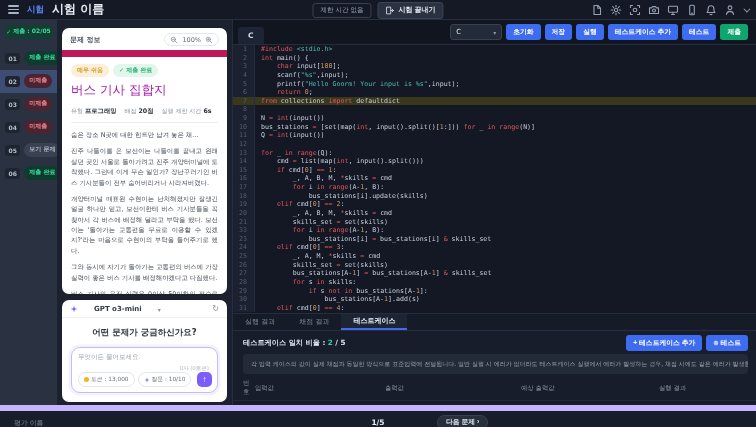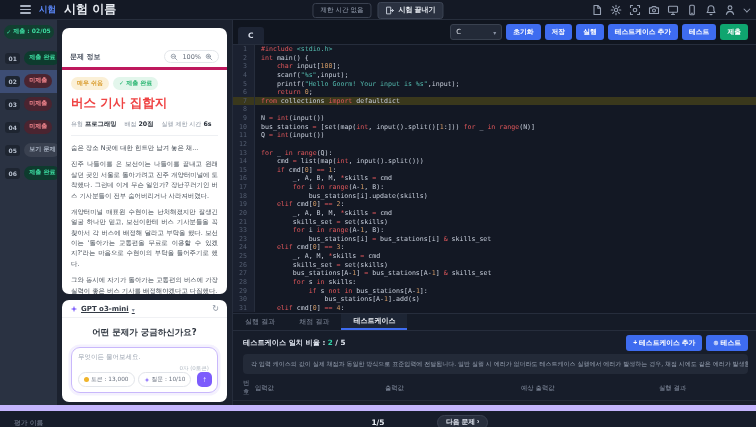--- a/index.html
+++ b/index.html
@@ -3,21 +3,21 @@
 <meta charset="utf-8">
 <style>
   * { margin:0; padding:0; box-sizing:border-box; }
   html,body { width:756px; height:427px; background:#10141d; }
   body { font-family:"DejaVu Sans","Liberation Sans",sans-serif; overflow:hidden; }
   .app { position:relative; width:756px; height:427px; background:#1b212e; overflow:hidden; }
 
   
   .topbar { position:absolute; top:0; left:0; right:0; height:20px; background:#141925;
             border-bottom:1px solid #272e3c; display:flex; align-items:center; z-index:30; }
-  .tb-left { display:flex; align-items:center; gap:8px; padding-left:8px;margin-left:12px; }
+  .tb-left { display:flex; align-items:center; gap:8px; padding-left:8px; }
   .hamburger { width:11px; display:flex; flex-direction:column; gap:2px; cursor:pointer; }
   .hamburger i { display:block; height:1.5px; background:#aab3c2; border-radius:1px; }
   .logo { color:#5d8bff; font-size:8.5px; font-weight:bold; }
   .exam-name { color:#e8ecf2; font-size:12px; font-weight:bold; }
   .tb-center { position:absolute; left:50%; transform:translateX(-50%); top:0; height:20px;
                display:flex; align-items:center; gap:6px; }
   .time-pill { border:1px solid #3a4150; color:#98a2b3; font-size:6.5px; padding:2px 7px; border-radius:3px; }
   .finish-btn { display:flex; align-items:center; gap:4px; background:#2a3140; border:1px solid #3c4454;
                 color:#e8ecf2; font-size:7px; font-weight:bold; padding:2.5px 7px; border-radius:3px; cursor:pointer; }
   .tb-right { position:absolute; right:8px; top:0; height:20px; display:flex; align-items:center; gap:7px; }
@@ -40,43 +40,43 @@
            padding:2px 3.5px; }
   .p-badge { font-size:6px; font-weight:bold; border-radius:7px; padding:2px 5px 2.5px 5px; white-space:nowrap; }
   .p-badge.done { background:#0e3b2e; color:#3ddba0; }
   .p-badge.todo { background:#4a2430; color:#f2858d; }
   .p-badge.view { background:#3a4150; color:#aab4c4; }
 
   
   .middle { width:175px; flex:none; position:relative; background:#1b212e; }
   .panel { position:absolute; left:5px; width:165px; background:#fff; border-radius:7px; overflow:hidden; }
   .problem-panel { top:8px; height:266px; }
-  .pp-head { display:flex; align-items:center; justify-content:space-between; padding:22px 8px 4px 8px;
-             border-bottom:3px solid #be185d;text-align:center; }
+  .pp-head { display:flex; align-items:center; justify-content:space-between; padding:5px 8px 4px 8px;
+             border-bottom:7px solid #be185d;text-align:center; }
   .pp-title { font-size:7px; color:#4a5260; font-weight:bold; }
   .zoom-ctl { display:flex; align-items:center; gap:4px; border:1px solid #e4e7eb; border-radius:9px; padding:1.5px 5px; }
   .zoom-ctl svg { width:8px; height:8px; cursor:pointer; }
   .zoom-level { font-size:6.5px; color:#666e7b; }
   .pp-body { padding:7px 9px; }
   .tag-row { display:flex; gap:4px; margin-bottom:5px; }
   .tag { font-size:6px; font-weight:bold; border-radius:7px; padding:2px 6px; display:flex; align-items:center; gap:2px; }
   .tag.easy { background:#fbf0d7; color:#d99a2b; }
   .tag.done { background:#e3f6ec; color:#2bb673; }
-  .prob-title { font-size:12.5px; font-weight:bold; color:#ef4444; margin:3px 0 8px 0; }
+  .prob-title { font-size:12.5px; font-weight:normal; color:#a21caf; margin:3px 0 8px 0; }
   .meta-row { display:flex; gap:8px; border-bottom:1px solid #eef0f3; padding-bottom:6px; margin-bottom:7px; }
   .meta-item { font-size:6px; color:#8a93a0; display:flex; gap:2px; align-items:baseline; white-space:nowrap; }
   .meta-item b { color:#2a313b; font-size:6.3px; }
   .pp-text { height:175px; overflow:hidden; }
   .pp-text p { font-size:6.4px; color:#3e4650; line-height:1.62; margin-bottom:6px; text-align:justify; }
 
   
   .gpt-panel { top:280px; height:102px; }
   .gpt-head { display:flex; align-items:center; justify-content:space-between; padding:5px 8px 4px 8px;
               border-bottom:1px solid #f0f1f4; }
-  .gpt-model { display:flex; align-items:center; gap:3px; font-size:7px; font-weight:bold; color:#333a45; cursor:pointer;text-decoration:underline; }
+  .gpt-model { display:flex; align-items:center; gap:16px; font-size:7px; font-weight:bold; color:#333a45; cursor:pointer; }
   .gpt-model svg { width:8px; height:8px; }
   .model-chev { font-size:6px; color:#8a93a0; }
   .refresh-ic { font-size:8px; color:#8a93a0; cursor:pointer; line-height:1; }
   .gpt-prompt { text-align:center; font-size:8.5px; font-weight:bold; color:#2a313b; margin-top:9px; }
   .gpt-input { position:absolute; left:9px; right:9px; bottom:9px; height:46px; border:1.4px solid #c9b8fb;
                border-radius:9px; box-shadow:0 0 0 2.5px rgba(150,120,250,.10); padding:5px 6px; }
   .gpt-ph { font-size:6.5px; color:#9aa3b0; }
   .gpt-count { position:absolute; right:8px; top:17px; font-size:5.5px; color:#b4bcc6; }
   .chip-row { position:absolute; left:6px; bottom:5px; display:flex; gap:3px; }
   .chip { display:flex; align-items:center; gap:2px; border:1px solid #e2e5ea; border-radius:8px;

